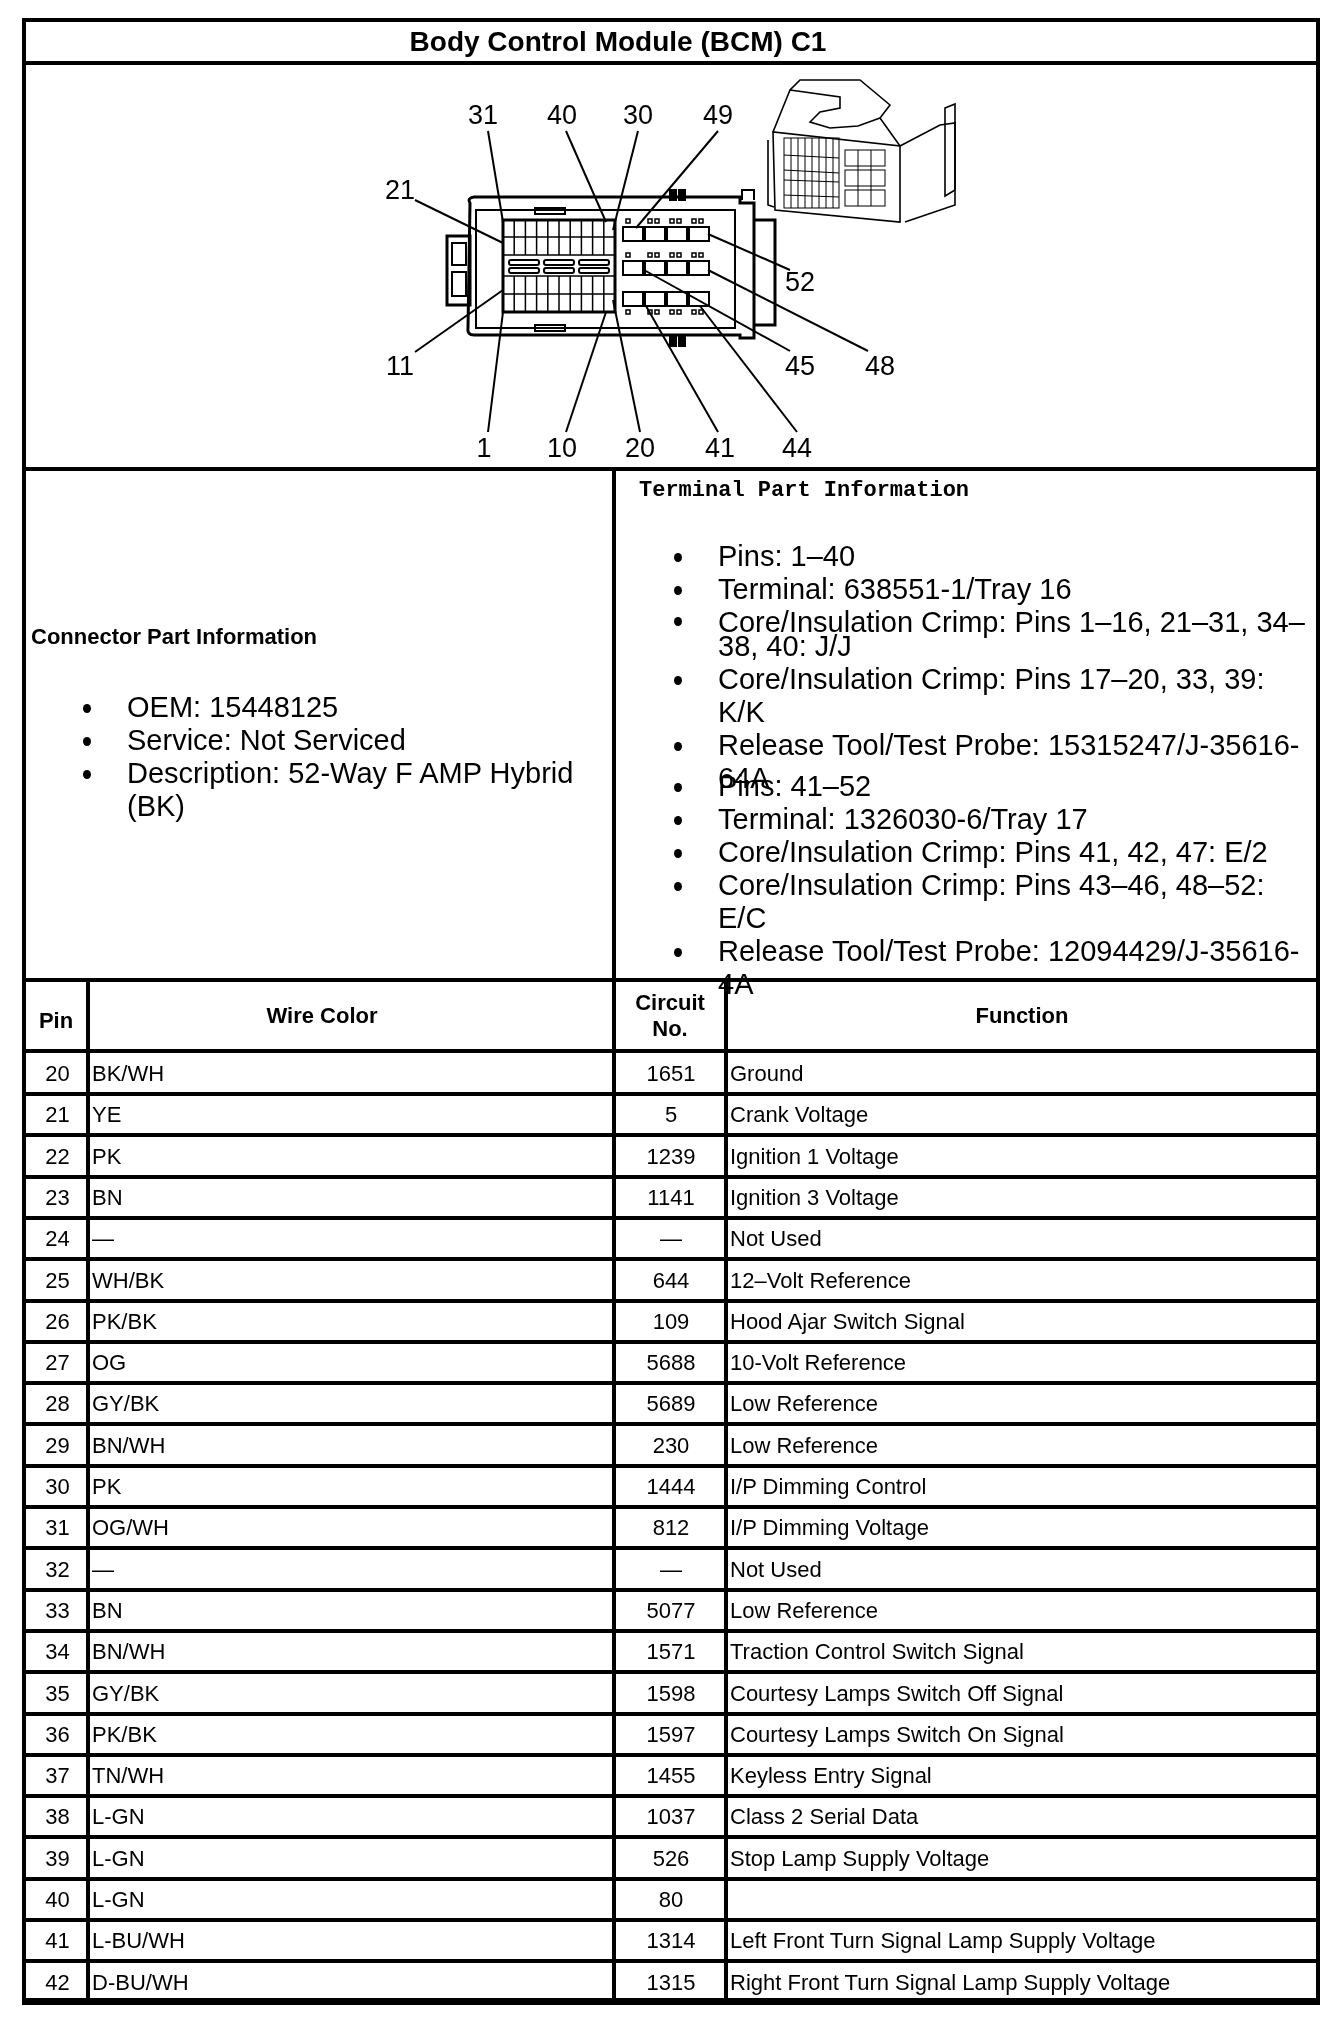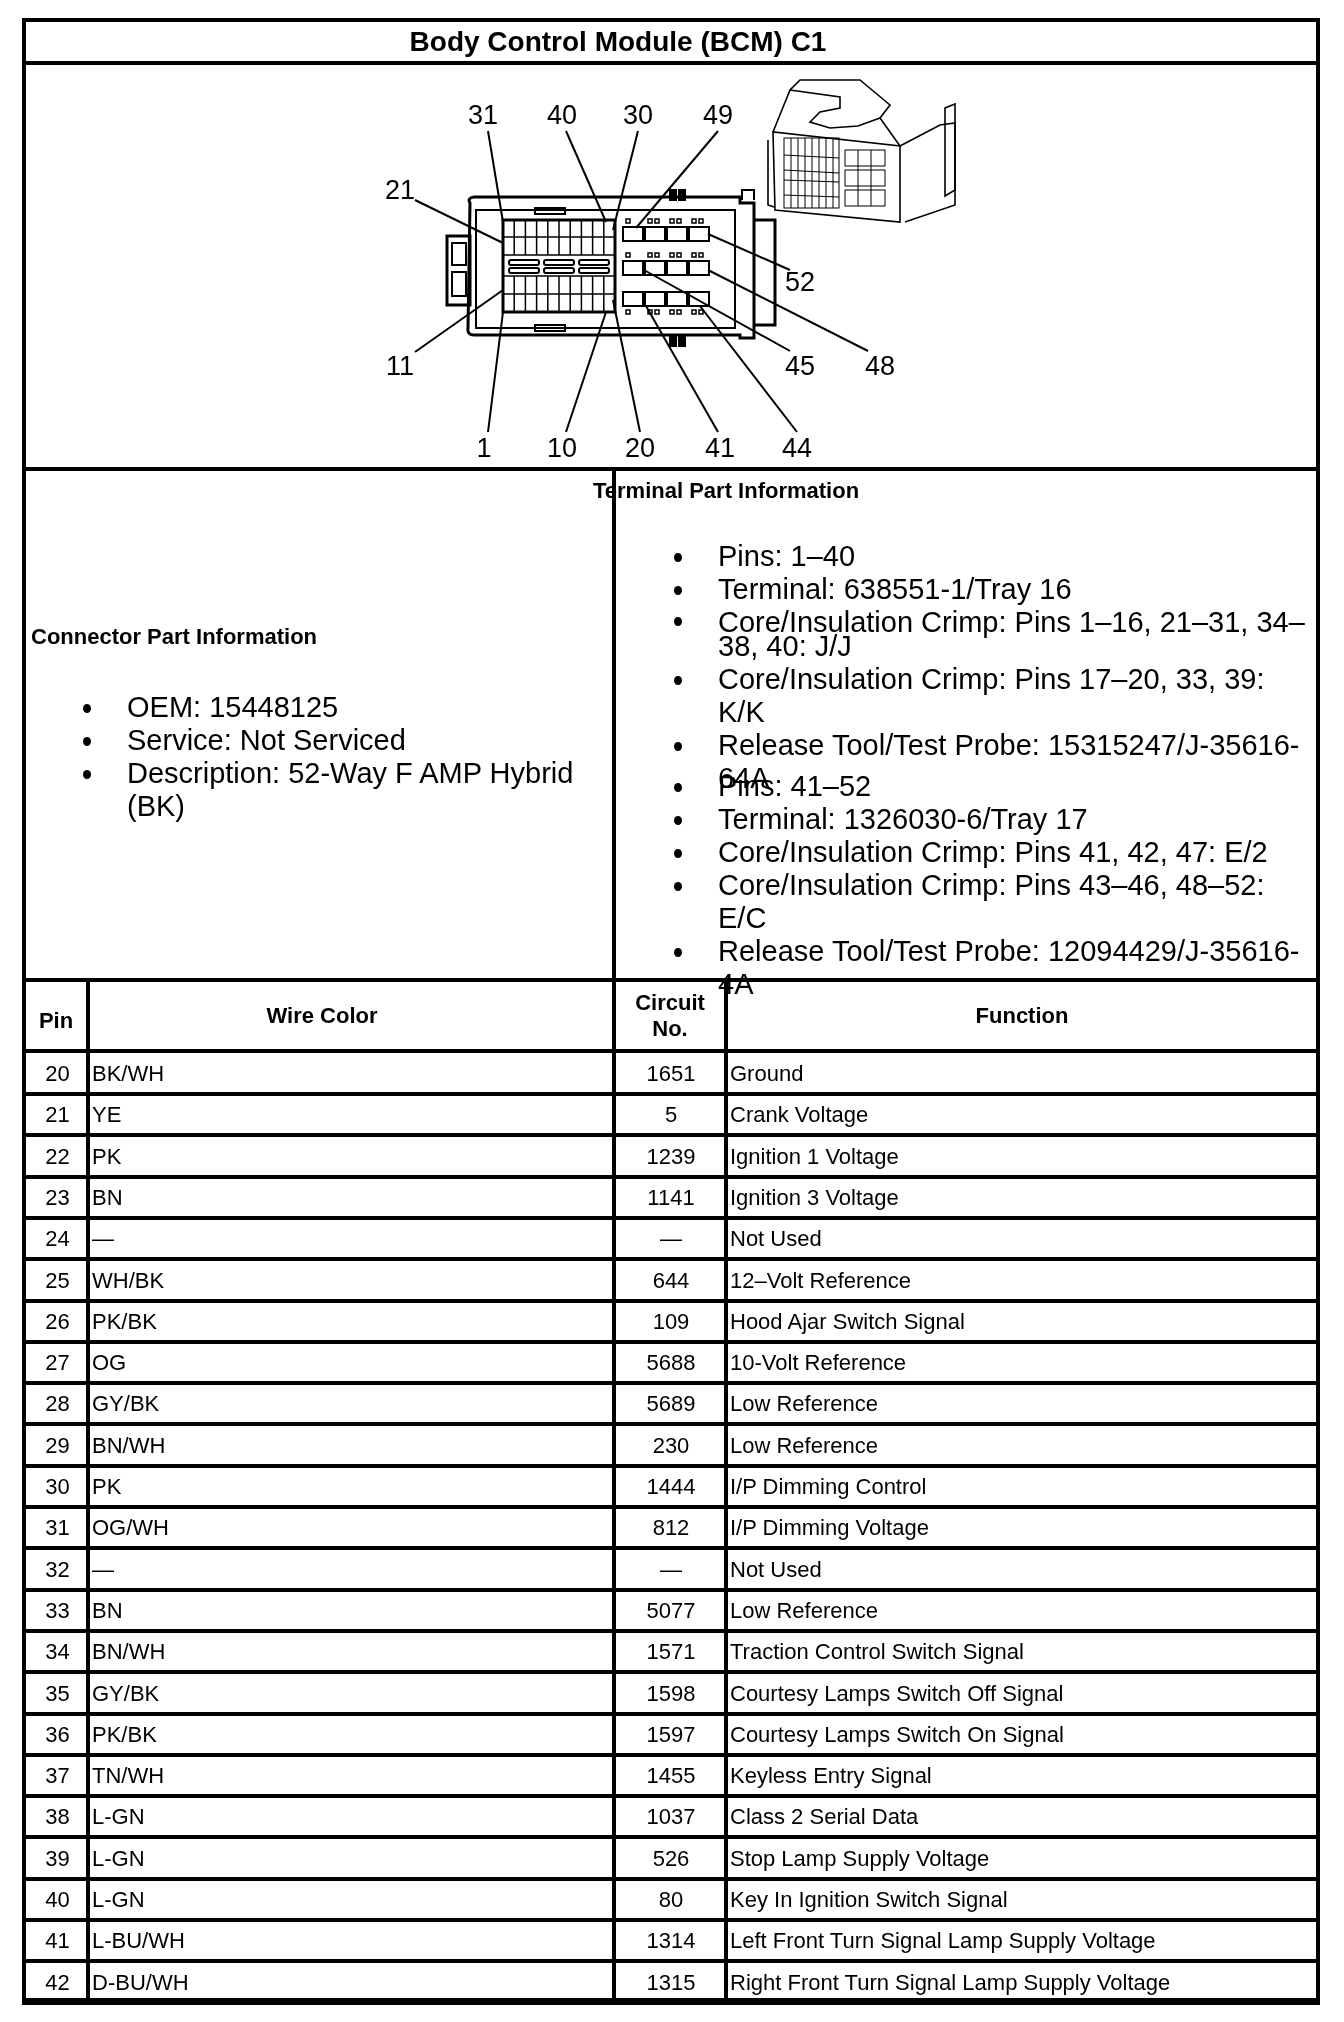--- a/index.html
+++ b/index.html
@@ -203,21 +203,21 @@
   </svg>
 </div>
 
 <div class="info-h" style="left:31px; top:624px;">Connector Part Information</div>
 <ul class="bul" style="left:83px; top:691px; width:520px;">
   <li>OEM: 15448125</li>
   <li>Service: Not Serviced</li>
   <li>Description: 52-Way F AMP Hybrid (BK)</li>
 </ul>
 
-<div class="info-h" style="left:593px; top:478px;">Terminal Part Information</div>
+<div class="info-h" style="left:639px; top:478px;font-family:Liberation Mono, monospace;">Terminal Part Information</div>
 <ul class="bul" style="left:674px; top:540px; width:640px;">
   <li>Pins: 1–40</li>
   <li>Terminal: 638551-1/Tray 16</li>
   <li class="wrap">Core/Insulation Crimp: Pins 1–16, 21–31, 34–38, 40: J/J</li>
   <li>Core/Insulation Crimp: Pins 17–20, 33, 39: K/K</li>
   <li>Release Tool/Test Probe: 15315247/J-35616-64A</li>
 </ul>
 <ul class="bul" style="left:674px; top:770px; width:640px;">
   <li>Pins: 41–52</li>
   <li>Terminal: 1326030-6/Tray 17</li>
@@ -372,21 +372,20 @@
       <div class="cell c-pin">39</div>
       <div class="cell c-wire">L-GN</div>
       <div class="cell c-circ">526</div>
       <div class="cell c-func">Stop Lamp Supply Voltage</div>
       <div class="rowline"></div>
     </div>
     <div class="row" style="top: 1879px;">
       <div class="cell c-pin">40</div>
       <div class="cell c-wire">L-GN</div>
       <div class="cell c-circ">80</div>
-      <div class="cell c-func">Key In Ignition Switch Signal</div>
       <div class="rowline"></div>
     </div>
     <div class="row" style="top: 1920.3px;">
       <div class="cell c-pin">41</div>
       <div class="cell c-wire">L-BU/WH</div>
       <div class="cell c-circ">1314</div>
       <div class="cell c-func">Left Front Turn Signal Lamp Supply Voltage</div>
       <div class="rowline"></div>
     </div>
     <div class="row" style="top: 1961.6px;">

